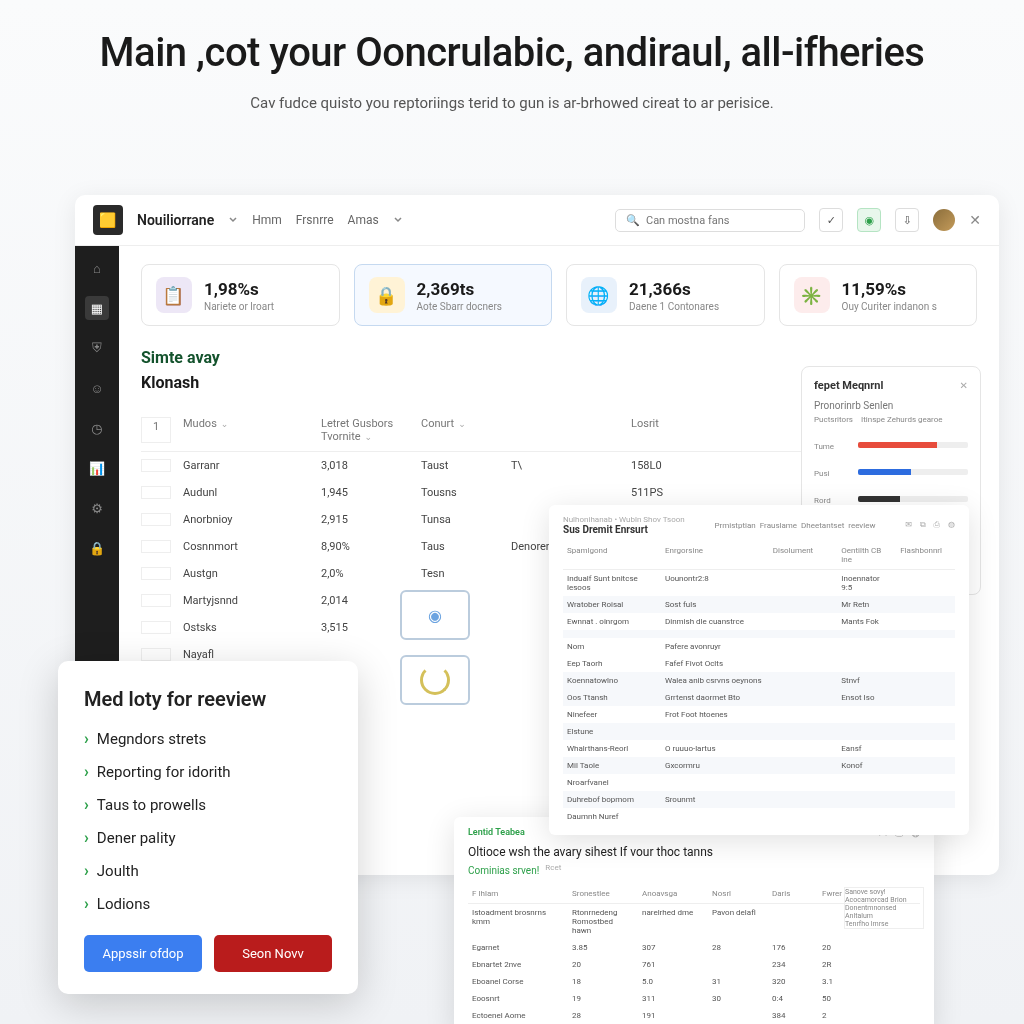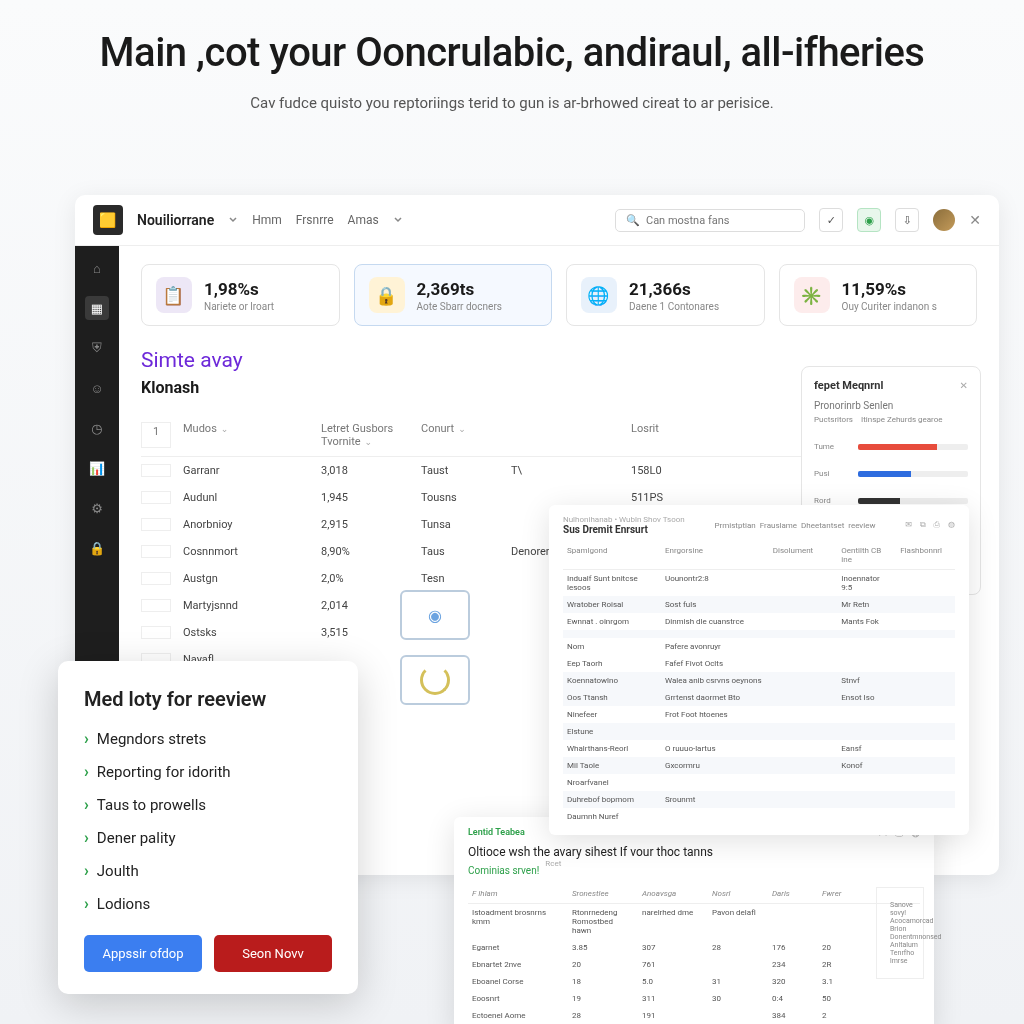--- a/index.html
+++ b/index.html
@@ -30,21 +30,21 @@
 
 .main-area { flex: 1; padding: 18px 22px; overflow: hidden; position: relative; }
 
 .stat-row { display: flex; gap: 14px; }
 .stat-card { flex: 1; border: 1px solid #e5e5e5; border-radius: 8px; padding: 12px 14px; display: flex; align-items: center; gap: 12px; background: #fff; }
 .stat-card.selected { background: #f5f9ff; border-color: #c5d9f0; }
 .stat-icon { width: 36px; height: 36px; border-radius: 8px; display: flex; align-items: center; justify-content: center; font-size: 18px; }
 .stat-val { font-size: 17px; font-weight: 700; color: #1a1a1a; }
 .stat-lbl { font-size: 10px; color: #888; margin-top: 2px; }
 
-.section-title { font-size: 21px; font-weight: 400; color: #6d28d9; margin-top: 22px; }
+.section-title { font-size: 16px; font-weight: 700; color: #14532d; margin-top: 22px; }
 .section-sub { font-size: 16px; font-weight: 700; color: #1a1a1a; margin-top: 6px; }
 
 .filter-row { display: flex; justify-content: flex-end; margin-top: -24px; }
 .filter-drop { border: 1px solid #ddd; border-radius: 5px; padding: 4px 10px; font-size: 11px; color: #666; cursor: pointer; display: flex; align-items: center; gap: 6px; }
 
 .tbl { width: 100%; margin-top: 18px; font-size: 11px; }
 .tbl-head { display: flex; border-bottom: 1px solid #eee; padding: 8px 0; color: #777; }
 .tbl-row { display: flex; padding: 7px 0; color: #444; }
 .col-idx { width: 30px; border: 1px solid #eee; text-align: center; padding: 2px 0; }
 .col-a { width: 150px; padding-left: 12px; }
@@ -52,21 +52,21 @@
 .col-c { width: 90px; }
 .col-d { width: 120px; }
 .col-e { width: 100px; }
 .chev { color: #aaa; font-size: 9px; margin-left: 4px; }
 
 .side-panel { position: absolute; top: 120px; right: 18px; width: 180px; background: #fff; border: 1px solid #e5e5e5; border-radius: 8px; padding: 12px; font-size: 10px; }
 .sp-head { display: flex; justify-content: space-between; align-items: center; margin-bottom: 8px; }
 .sp-title { font-weight: 700; color: #333; font-size: 11px; }
 .sp-sub { color: #777; font-size: 10px; margin-bottom: 4px; }
 .sp-tabs { display: flex; gap: 8px; font-size: 8px; color: #888; margin-bottom: 8px; }
-.bar-row { display: flex; align-items: center; gap: 16px; margin: 18px 0; }
+.bar-row { display: flex; align-items: flex-start; gap: 16px; margin: 18px 0; }
 .bar-lbl { width: 28px; font-size: 8px; color: #888; }
 .bar-bg { flex: 1; height: 6px; background: #eee; border-radius: 2px; overflow: hidden; }
 .bar-fill { height: 100%; }
 .sp-foot { font-size: 9px; color: #555; margin-top: 8px; font-weight: 600; }
 .sp-foot2 { font-size: 8px; color: #999; margin-top: 2px; }
 
 
 .feature-card { position: absolute; left: 58px; bottom: 30px; width: 300px; background: #fff; border-radius: 10px; padding: 26px 26px 22px; box-shadow: 0 10px 40px rgba(0,0,0,0.18); z-index: 50; }
 .fc-title { font-size: 20px; font-weight: 600; color: #222; margin-bottom: 18px; }
 .fc-item { display: flex; align-items: center; gap: 8px; font-size: 15px; color: #222; margin: 14px 0; cursor: pointer; }
@@ -86,25 +86,25 @@
 .dp-row { display: flex; padding: 3px 0; color: #555; }
 .dp-row.alt { background: #f6f8fb; }
 .dpc { padding: 1px 4px; }
 .dpc1 { width: 100px; } .dpc2 { width: 110px; } .dpc3 { width: 70px; } .dpc4 { width: 60px; } .dpc5 { width: 60px; }
 
 
 .lower-pane { position: absolute; bottom: -10px; right: 90px; width: 480px; background: #fff; border-radius: 6px; box-shadow: 0 6px 30px rgba(0,0,0,0.12); padding: 10px 14px; font-size: 8px; z-index: 30; }
 .lp-title { color: #2da04a; font-size: 9px; font-weight: 600; }
 .lp-heading { font-size: 12px; color: #222; margin-top: 6px; }
 .lp-sub { font-size: 10px; color: #2da04a; margin-top: 6px; }
-.lp-thead { display: flex; color: #888; border-bottom: 1px solid #eee; padding: 4px 0; margin-top: 8px; font-style: italic; }
+.lp-thead { display: flex; color: #888; border-bottom: 1px solid #eee; padding: 4px 0; margin-top: 8px; }
 .lp-row { display: flex; padding: 3px 0; color: #555; }
 .lpc { padding: 1px 4px; }
 .lpc1 { width: 100px; } .lpc2 { width: 70px; } .lpc3 { width: 70px; } .lpc4 { width: 60px; } .lpc5 { width: 50px; } .lpc6 { width: 50px; }
-.lp-side { position: absolute; right: 10px; top: 70px; width: 48px; border: 1px solid #eee; font-size: 7px; padding: 13px; color: #888; }
+.lp-side { position: absolute; right: 10px; top: 70px; width: 80px; border: 1px solid #eee; font-size: 7px; padding: 0; color: #888; }
 
 .illustration { position: absolute; left: 370px; top: 590px; width: 150px; height: 150px; z-index: 35; }
 .illu-box { width: 70px; height: 50px; border: 2px solid #bcd; border-radius: 6px; background: #fff; position: absolute; display: flex; align-items: center; justify-content: center; }
 .illu-circle { width: 30px; height: 30px; border: 3px solid #d4c05a; border-radius: 50%; border-top-color: transparent; }
 
 svg.caret { width: 10px; height: 10px; }
 </style>
 </head>
 <body>
 
@@ -457,21 +457,21 @@
 <div class="lower-pane">
   <div style="display:flex;justify-content:space-between;">
     <span class="lp-title">Lentid Teabea</span>
     <div style="display:flex;gap:8px;color:#aaa;font-size:10px;">
       <span>⇱</span>
       <span>⎙</span>
       <span>◍</span>
     </div>
   </div>
   <div class="lp-heading">Oltioce wsh the avary sihest If vour thoc tanns</div>
-  <div style="display:flex;align-items:flex-start;gap:6px;">
+  <div style="display:flex;align-items:center;gap:6px;">
     <span class="lp-sub">Cominias srven!</span>
     <span style="font-size:8px;color:#aaa;">Rcet</span>
   </div>
   <div class="lp-thead">
     <div class="lpc lpc1">F Ihlam</div>
     <div class="lpc lpc2">Sronestlee</div>
     <div class="lpc lpc3">Anoavsga</div>
     <div class="lpc lpc4">Nosrl</div>
     <div class="lpc lpc5">Daris</div>
     <div class="lpc lpc6">Fwrer</div>

